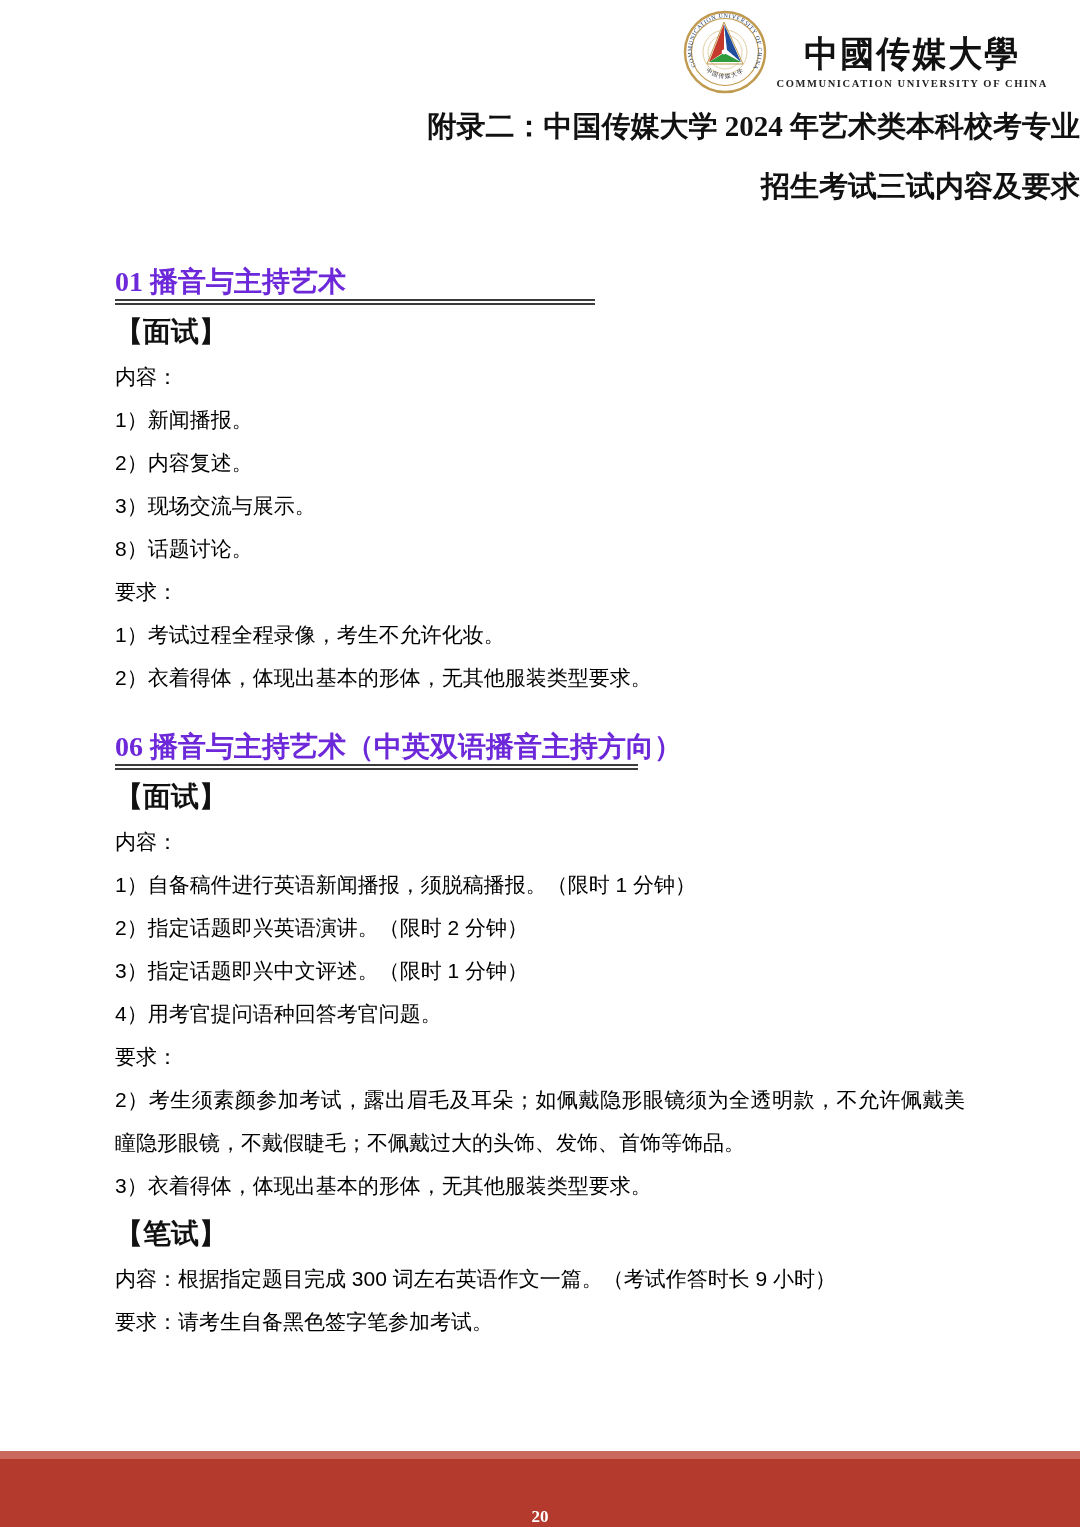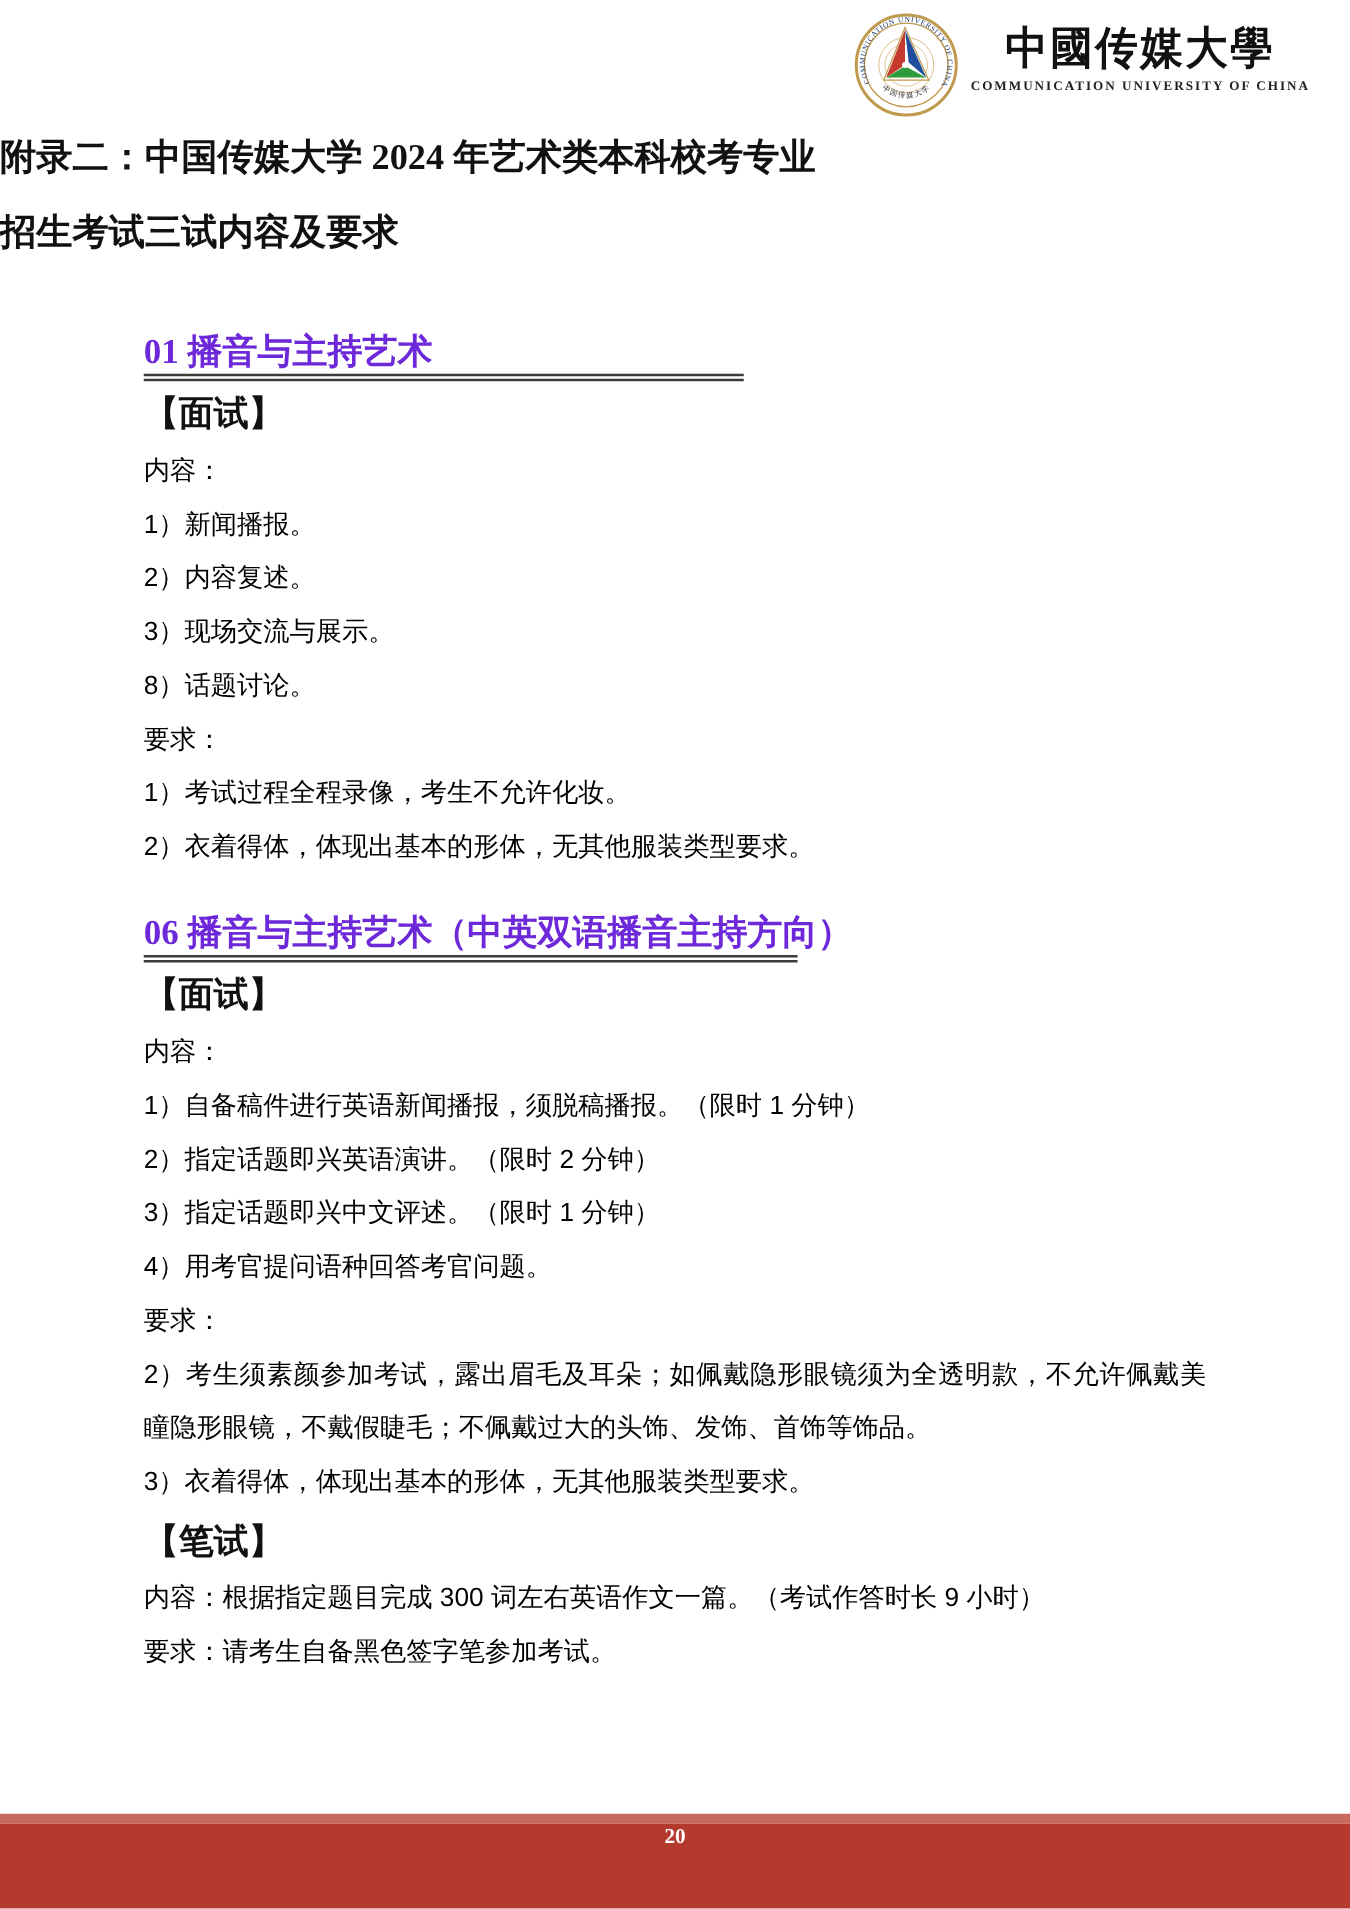--- a/index.html
+++ b/index.html
@@ -10,34 +10,34 @@
     overflow:hidden;
     font-family:"Liberation Serif","DejaVu Serif",serif;
     color:#1c1c1c;
   }
   
   .logo-row{
     position:absolute;top:10px;right:32px;
     display:flex;align-items:flex-start;gap:10px;
   }
   .seal{width:84px;height:84px;flex:0 0 auto;}
-  .logo-textblock{display:flex;flex-direction:column;align-items:center;margin-top:8px;}
+  .logo-textblock{display:flex;flex-direction:column;align-items:center;margin-top:22px;}
   .logo-cn{
     font-size:34px;font-weight:bold;letter-spacing:2px;
     font-family:"Liberation Serif","DejaVu Serif",serif;
     color:#111;line-height:44px;white-space:nowrap;
     transform:scaleY(1.05);
   }
   .logo-en{
     font-size:10.5px;font-weight:bold;letter-spacing:1.6px;
     color:#222;margin-top:2px;white-space:nowrap;
     font-family:"Liberation Serif","DejaVu Serif",serif;
   }
   
-  .doc-title{padding-top:96px;text-align:left;font-weight:bold;}
+  .doc-title{padding-top:96px;text-align:right;font-weight:bold;}
   .doc-title .tline{
     font-size:29px;line-height:60px;
     font-family:"Liberation Serif","DejaVu Sans",sans-serif;
     color:#111;
   }
   
   .content{margin:0 115px;}
   .section-heading{
     font-size:28px;line-height:28px;margin:0;font-weight:bold;
     font-family:"Liberation Serif","DejaVu Sans",sans-serif;color:#6d28d9;
@@ -52,21 +52,21 @@
   .bodyline{
     font-size:21px;line-height:43px;margin:0;color:#000000;
     font-family:Liberation Sans, sans-serif;
     white-space:nowrap;
   }
   .bodyline.wrap{white-space:normal;text-align:justify;}
   
   .footer{position:absolute;left:0;right:0;bottom:0;}
   .footer-strip{height:8px;}
   .footer-bar{
-    height:68px;display:flex;align-items:flex-start;justify-content:center;
+    height:68px;display:flex;align-items:flex-end;justify-content:center;
   }
   .footer-page{
     color:#ffffff;font-size:17px;font-weight:bold;
     font-family:"Liberation Serif","DejaVu Serif",serif;
   }
 </style>
 </head>
 <body>
 
 <div class="page">

